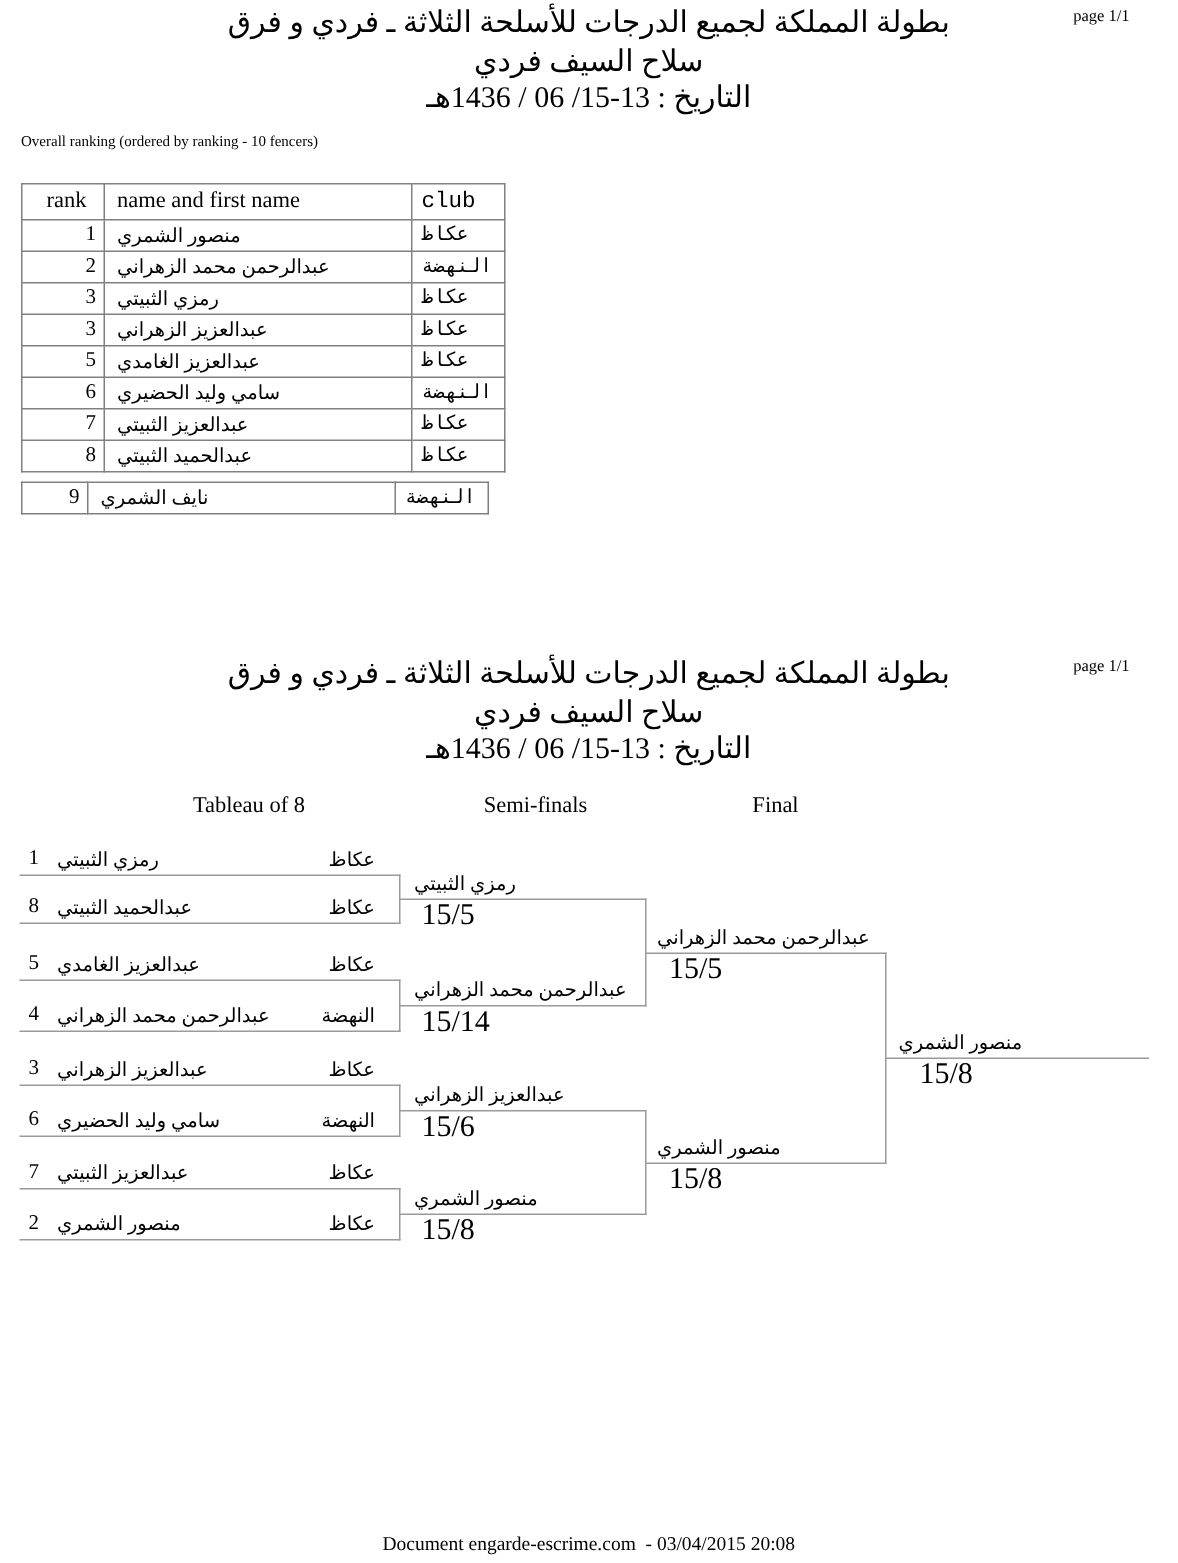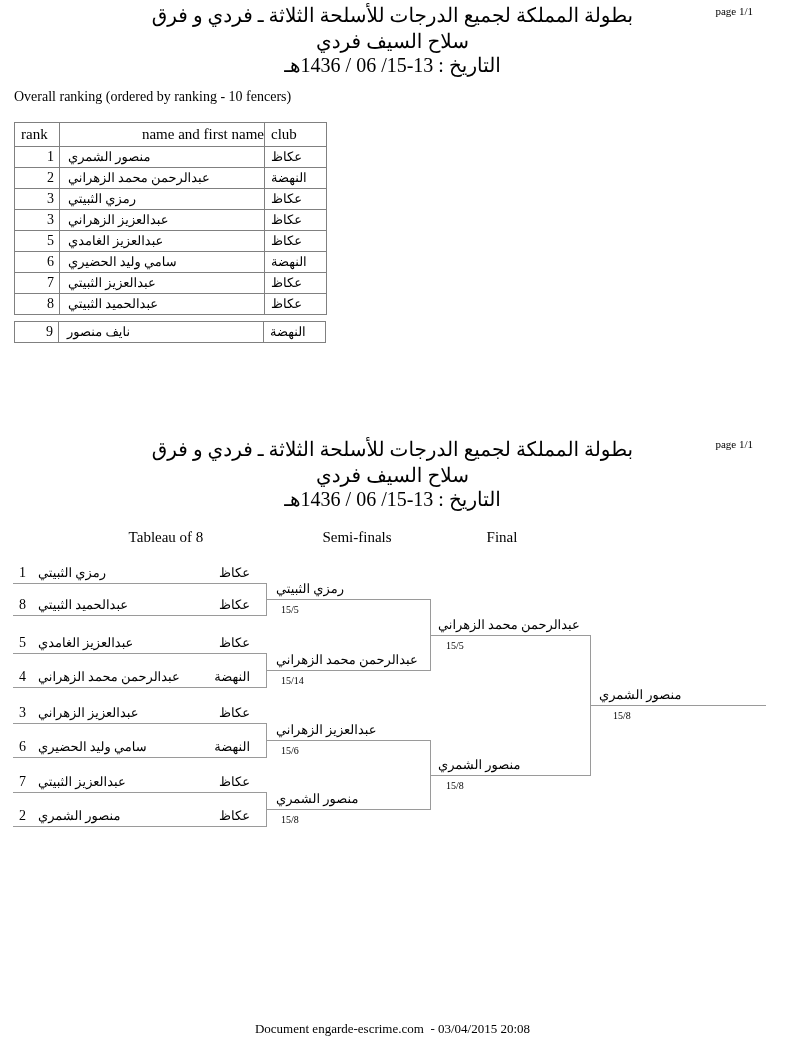--- a/index.html
+++ b/index.html
@@ -1,44 +1,44 @@
 <!DOCTYPE html>
 <html><head>
 <meta charset="utf-8">
 <style>
   html,body{margin:0;padding:0;background:#fff;}
   #canvas{position:relative;width:785px;height:1042px;background:#fff;overflow:hidden;
           font-family:"Liberation Serif", serif;color:#000;}
   .title{position:absolute;left:0;width:100%;text-align:center;font-size:20px;line-height:20px;
          direction:rtl;white-space:nowrap;}
   .page-label{position:absolute;right:32px;font-size:11px;line-height:13px;}
-  .heading{position:absolute;left:14px;top:89px;font-size:14px;}
+  .heading{position:absolute;left:14px;top:89px;font-size:10px;}
   #tables-wrap{position:absolute;left:14px;top:122px;}
   table{border-collapse:collapse;table-layout:fixed;width:291px;}
   #table-extra{margin-top:6px;}
   th,td{border:1px solid #808080;padding:0;overflow:hidden;white-space:nowrap;}
   th{height:23px;font-weight:normal;font-size:15px;text-align:left;}
   td{height:20px;font-size:14px;line-height:20px;}
   .c-rank{width:38px;}
-  .c-name{width:196px;text-align:right;}
-  .c-club{width:55px;}
-  th.c-rank{padding-left:6px;}
+  .c-name{width:196px;}
+  .c-club{width:55px;font-family:Liberation Mono, monospace;}
+  th.c-rank{padding-left:16px;}
   th.c-name{padding-left:8px;}
   th.c-club{padding-left:6px;}
   td.c-rank{text-align:right;padding-right:5px;}
   td.c-name{direction:rtl;text-align:left;padding-left:8px;font-size:13px;}
   td.c-club{direction:rtl;text-align:left;padding-left:6px;font-size:13px;}
   .round-h{position:absolute;top:529px;transform:translateX(-50%);font-size:15px;white-space:nowrap;}
   #bracket{position:absolute;left:0;top:0;width:785px;height:1042px;pointer-events:none;}
   .hline{position:absolute;height:1px;background:#9a9a9a;}
   .vline{position:absolute;width:1px;background:#9a9a9a;}
   .bname{position:absolute;font-size:13px;height:18px;line-height:18px;white-space:nowrap;direction:rtl;}
   .bseed{position:absolute;font-size:14px;height:18px;line-height:18px;text-align:right;}
   .bclub{position:absolute;font-size:13px;height:18px;line-height:18px;text-align:right;direction:rtl;}
-  .bscore{position:absolute;font-size:10px;height:16px;line-height:16px;white-space:nowrap;}
+  .bscore{position:absolute;font-size:20px;height:16px;line-height:16px;white-space:nowrap;}
   #footer{position:absolute;left:0;top:1021px;width:100%;text-align:center;font-size:13px;}
 </style>
 </head>
 <body>
 
 <div id="canvas">
 
   <div class="page-label" style="top:5px">page 1/1</div>
   <div class="title" style="top:5px">بطولة المملكة لجميع الدرجات للأسلحة الثلاثة ـ فردي و فرق</div>
   <div class="title" style="top:31px">سلاح السيف فردي</div>
@@ -95,35 +95,35 @@
             <td class="c-rank">8</td>
             <td class="c-name">عبدالحميد الثبيتي</td>
             <td class="c-club">عكاظ</td>
           </tr>
         </tbody>
     </table>
     <table id="table-extra">
       <tbody id="tbody-extra">
           <tr>
             <td class="c-rank">9</td>
-            <td class="c-name">نايف منصور</td>
+            <td class="c-name">نايف الشمري</td>
             <td class="c-club">النهضة</td>
           </tr>
         </tbody>
     </table>
   </div>
 
   <div class="page-label" style="top:438px">page 1/1</div>
   <div class="title" style="top:439px">بطولة المملكة لجميع الدرجات للأسلحة الثلاثة ـ فردي و فرق</div>
   <div class="title" style="top:465px">سلاح السيف فردي</div>
   <div class="title" style="top:489px">التاريخ : 13-15/ 06 / 1436هـ</div>
 
   <div class="round-h" style="left:166px">Tableau of 8</div>
   <div class="round-h" style="left:357px">Semi-finals</div>
-  <div class="round-h" style="left:502px">Final</div>
+  <div class="round-h" style="left:517px">Final</div>
 
   <div id="bracket">
       <div class="hline" style="left: 13px; top: 583px; width: 254px;"></div>
       <div class="bseed" style="left: 8px; top: 564px; width: 18px;">1</div>
       <div class="bname" style="left: 38px; top: 564px;">رمزي الثبيتي</div>
       <div class="bclub" style="left: 150px; top: 564px; width: 100px;">عكاظ</div>
       <div class="hline" style="left: 13px; top: 615px; width: 254px;"></div>
       <div class="bseed" style="left: 8px; top: 596px; width: 18px;">8</div>
       <div class="bname" style="left: 38px; top: 596px;">عبدالحميد الثبيتي</div>
       <div class="bclub" style="left: 150px; top: 596px; width: 100px;">عكاظ</div>

